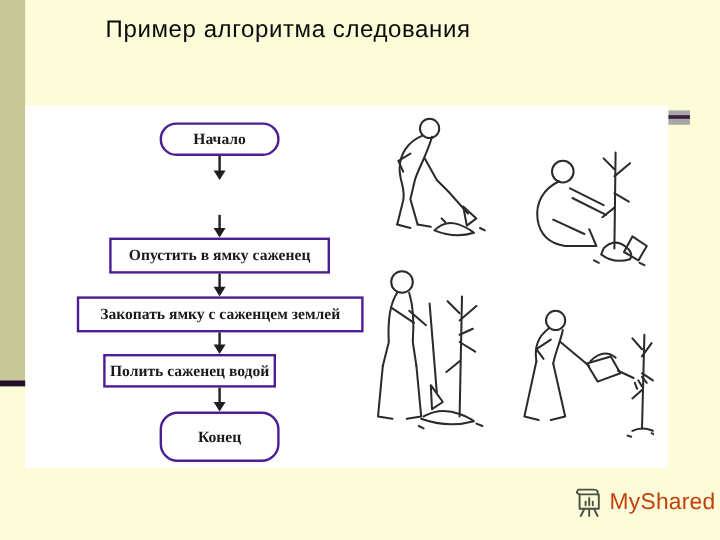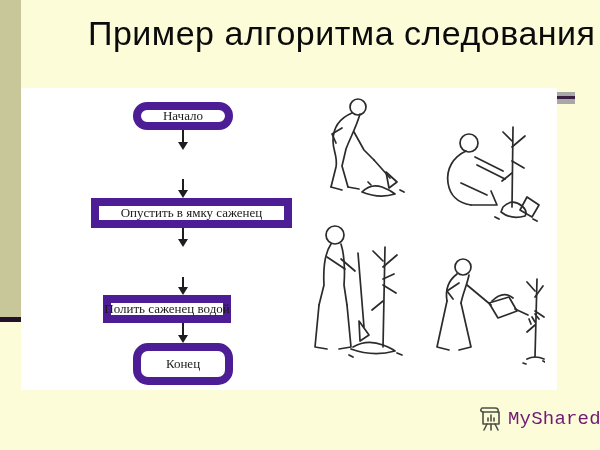--- a/index.html
+++ b/index.html
@@ -21,21 +21,21 @@
   .left-bar-underline {
     position: absolute; left: 0; top: 317px;
     width: 23px; height: 5px;
     background: #241028;
   }
 
   
   .title {
     position: absolute; left: 88px; top: 14px;
     margin: 0;
-    font-size: 34px; font-weight: 400;
+    font-size: 20px; font-weight: 400;
     color: #0b0b0b;
     letter-spacing: 0.5px;
     white-space: nowrap;
   }
 
   
   .deco {
     position: absolute; left: 553px; top: 92px;
     width: 22px; height: 12px;
     background: #a8a8a8;
@@ -50,35 +50,35 @@
   .panel {
     position: absolute; left: 21px; top: 88px;
     width: 536px; height: 302px;
     background: #ffffff;
   }
 
   
   .node {
     position: absolute;
     box-sizing: border-box;
-    border: 8px solid #4c1d95;
+    border: 2px solid #4c1d95;
     background: #fff;
     color: #1a1a1a;
     font-family: "Liberation Serif", serif;
-    font-weight: 400;
+    font-weight: 700;
     font-size: 13px;
     display: flex; align-items: center; justify-content: center;
     white-space: nowrap;
   }
   .node.terminator { border-radius: 15px; }
   .n0 { left: 112px; top: 14px;  width: 100px; height: 28px; }
   .n1 { left: 77px;  top: 62px;  width: 170px; height: 29px; }
-  .n2 { left: 70px;  top: 110px; width: 201px; height: 30px; }
+  .n2 { left: 70px;  top: 110px; width: 184px; height: 30px; }
   .n3 { left: 43px;  top: 159px; width: 239px; height: 30px; }
-  .n4 { left: 82px;  top: 207px; width: 128px; height: 28px; }
+  .n4 { left: 65px;  top: 207px; width: 144px; height: 28px; }
   .n5 { left: 112px; top: 255px; width: 100px; height: 42px; }
 
   .arrow {
     position: absolute; left: 156px; width: 12px;
   }
   .a0 { top: 42px;  height: 20px; }
   .a1 { top: 91px;  height: 19px; }
   .a2 { top: 140px; height: 19px; }
   .a3 { top: 189px; height: 18px; }
   .a4 { top: 235px; height: 20px; }
@@ -104,22 +104,21 @@
   }
   .i-dig   { left: 277px; top: 6px;   width: 115px; height: 108px; }
   .i-plant { left: 410px; top: 33px;  width: 110px; height: 102px; }
   .i-fill  { left: 280px; top: 135px; width: 104px; height: 140px; }
   .i-water { left: 394px; top: 165px; width: 130px; height: 115px; }
 
   
   .watermark {
     position: absolute; left: 478px; top: 406px;
     display: flex; align-items: center; gap: 4px;
-    color: #701a75;
-    font-family: Liberation Mono, monospace;
+    color: #c2410c;
   }
   .watermark .wm-text {
     font-size: 19px; font-weight: 400;
     letter-spacing: 0.2px;
   }
   .watermark svg { display: block; }
   .watermark path, .watermark line, .watermark rect {
     fill: none; stroke: #4b5145; stroke-width: 1.6;
     stroke-linecap: round; stroke-linejoin: round;
   }
@@ -147,20 +146,21 @@
       </div>
     <div class="arrow a1">
         <div class="shaft"></div>
         <div class="head"></div>
       </div>
     <div class="node n2">Опустить в ямку саженец</div>
     <div class="arrow a2">
         <div class="shaft"></div>
         <div class="head"></div>
       </div>
+    <div class="node n3">Закопать ямку с саженцем землей</div>
     <div class="arrow a3">
         <div class="shaft"></div>
         <div class="head"></div>
       </div>
     <div class="node n4">Полить саженец водой</div>
     <div class="arrow a4">
         <div class="shaft"></div>
         <div class="head"></div>
       </div>
     <div class="node terminator n5">Конец</div>

